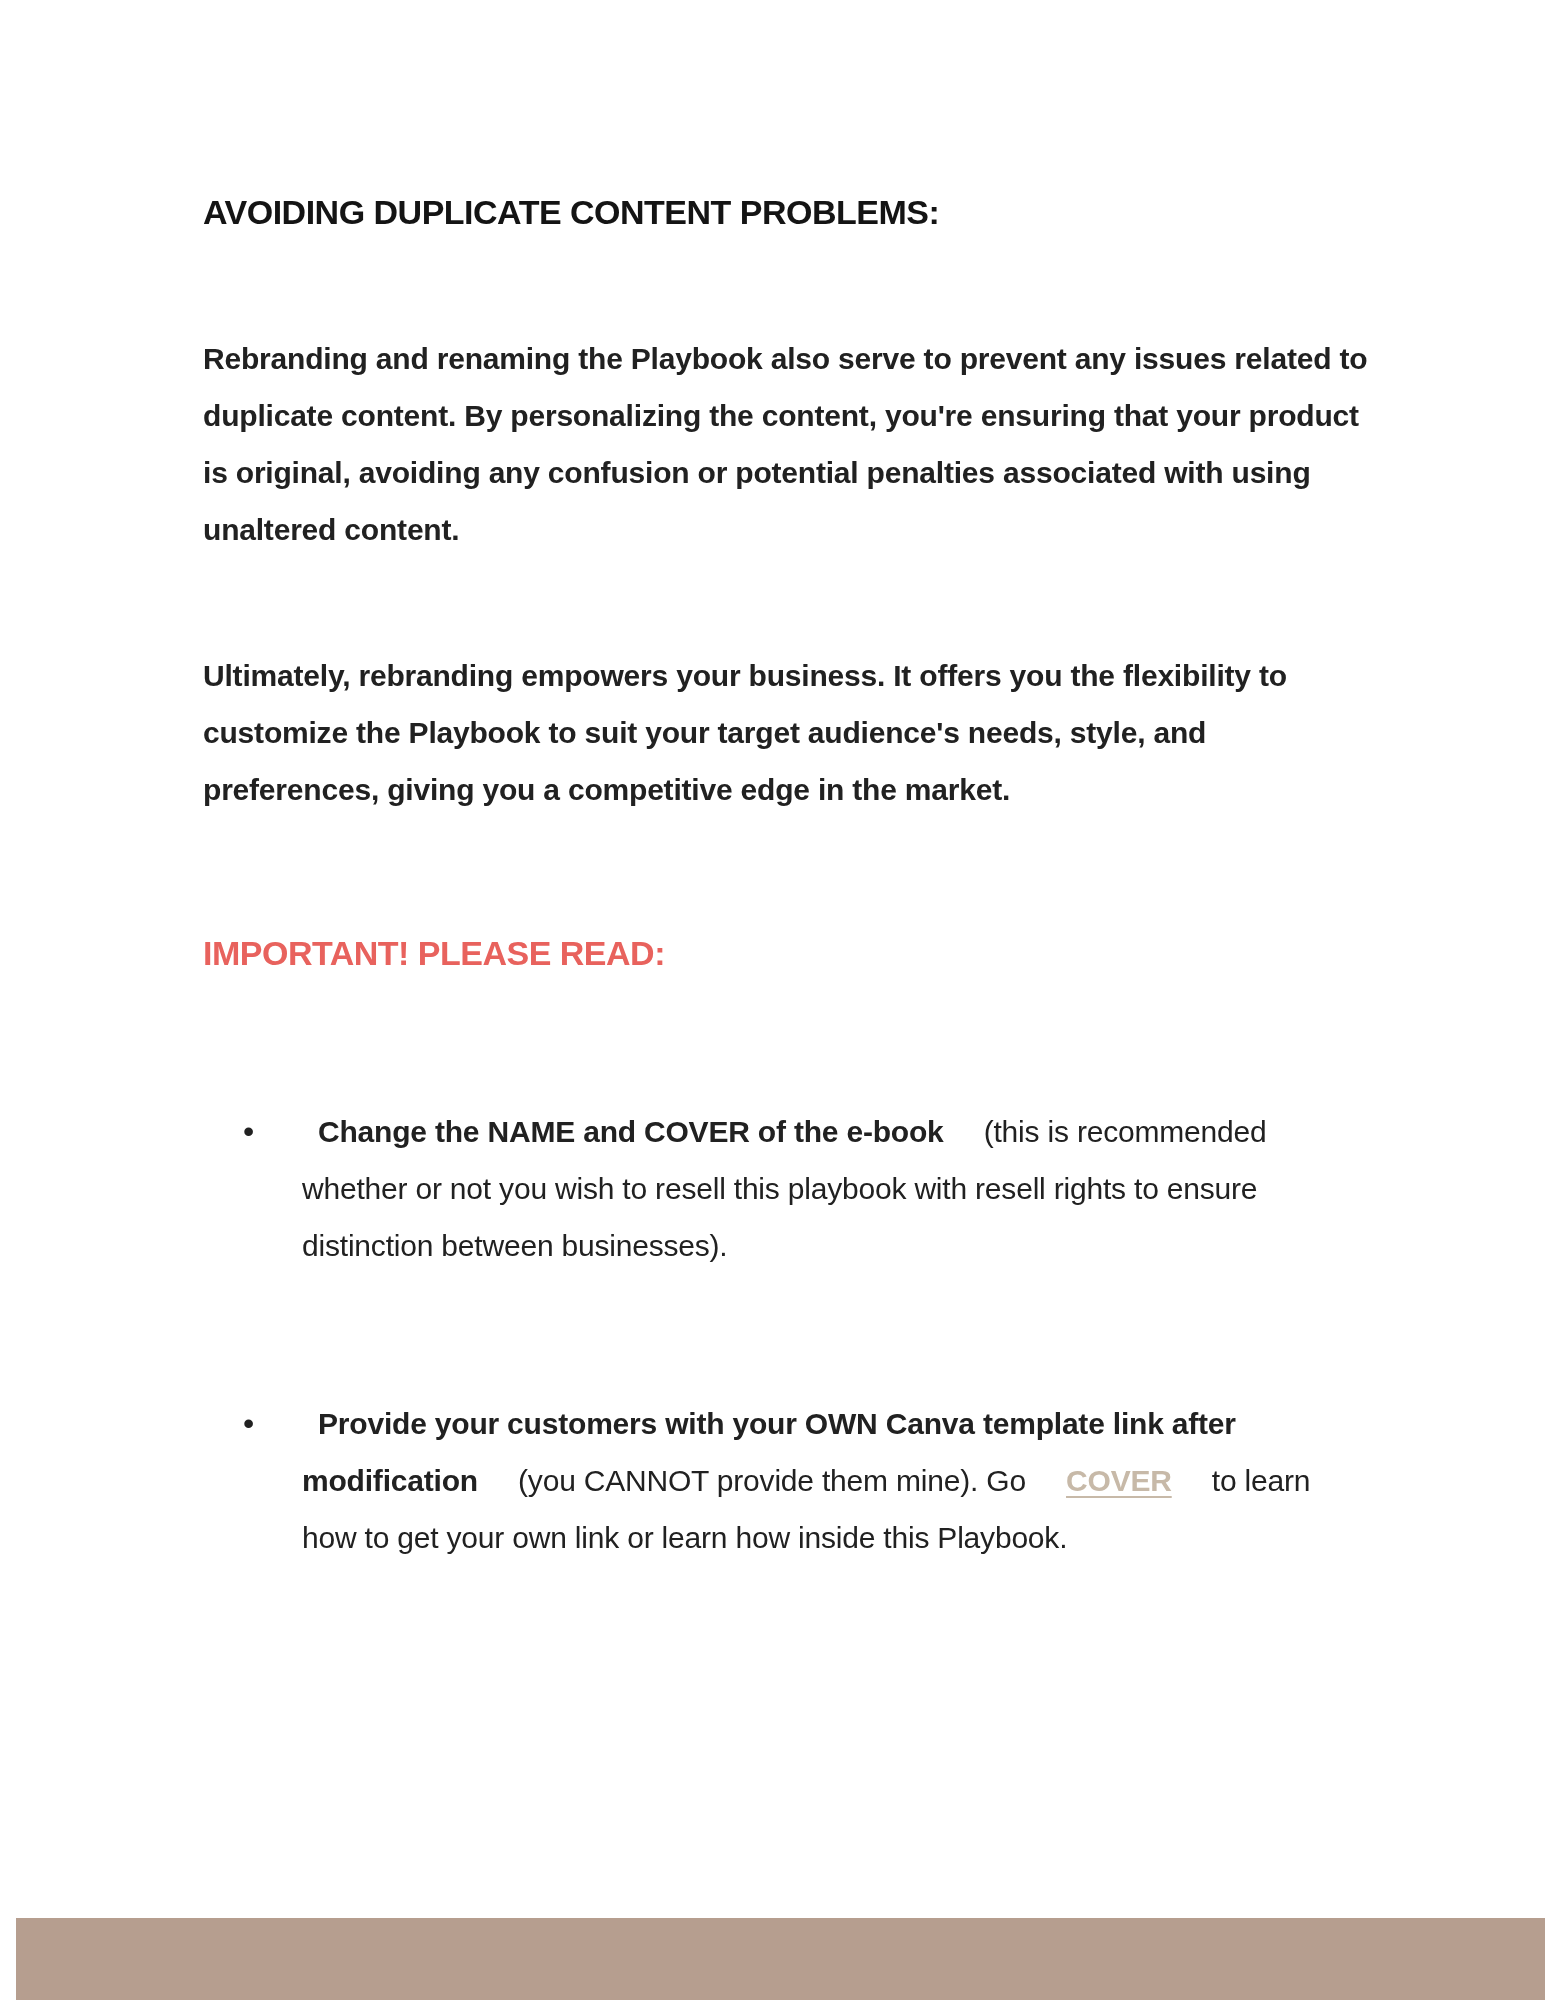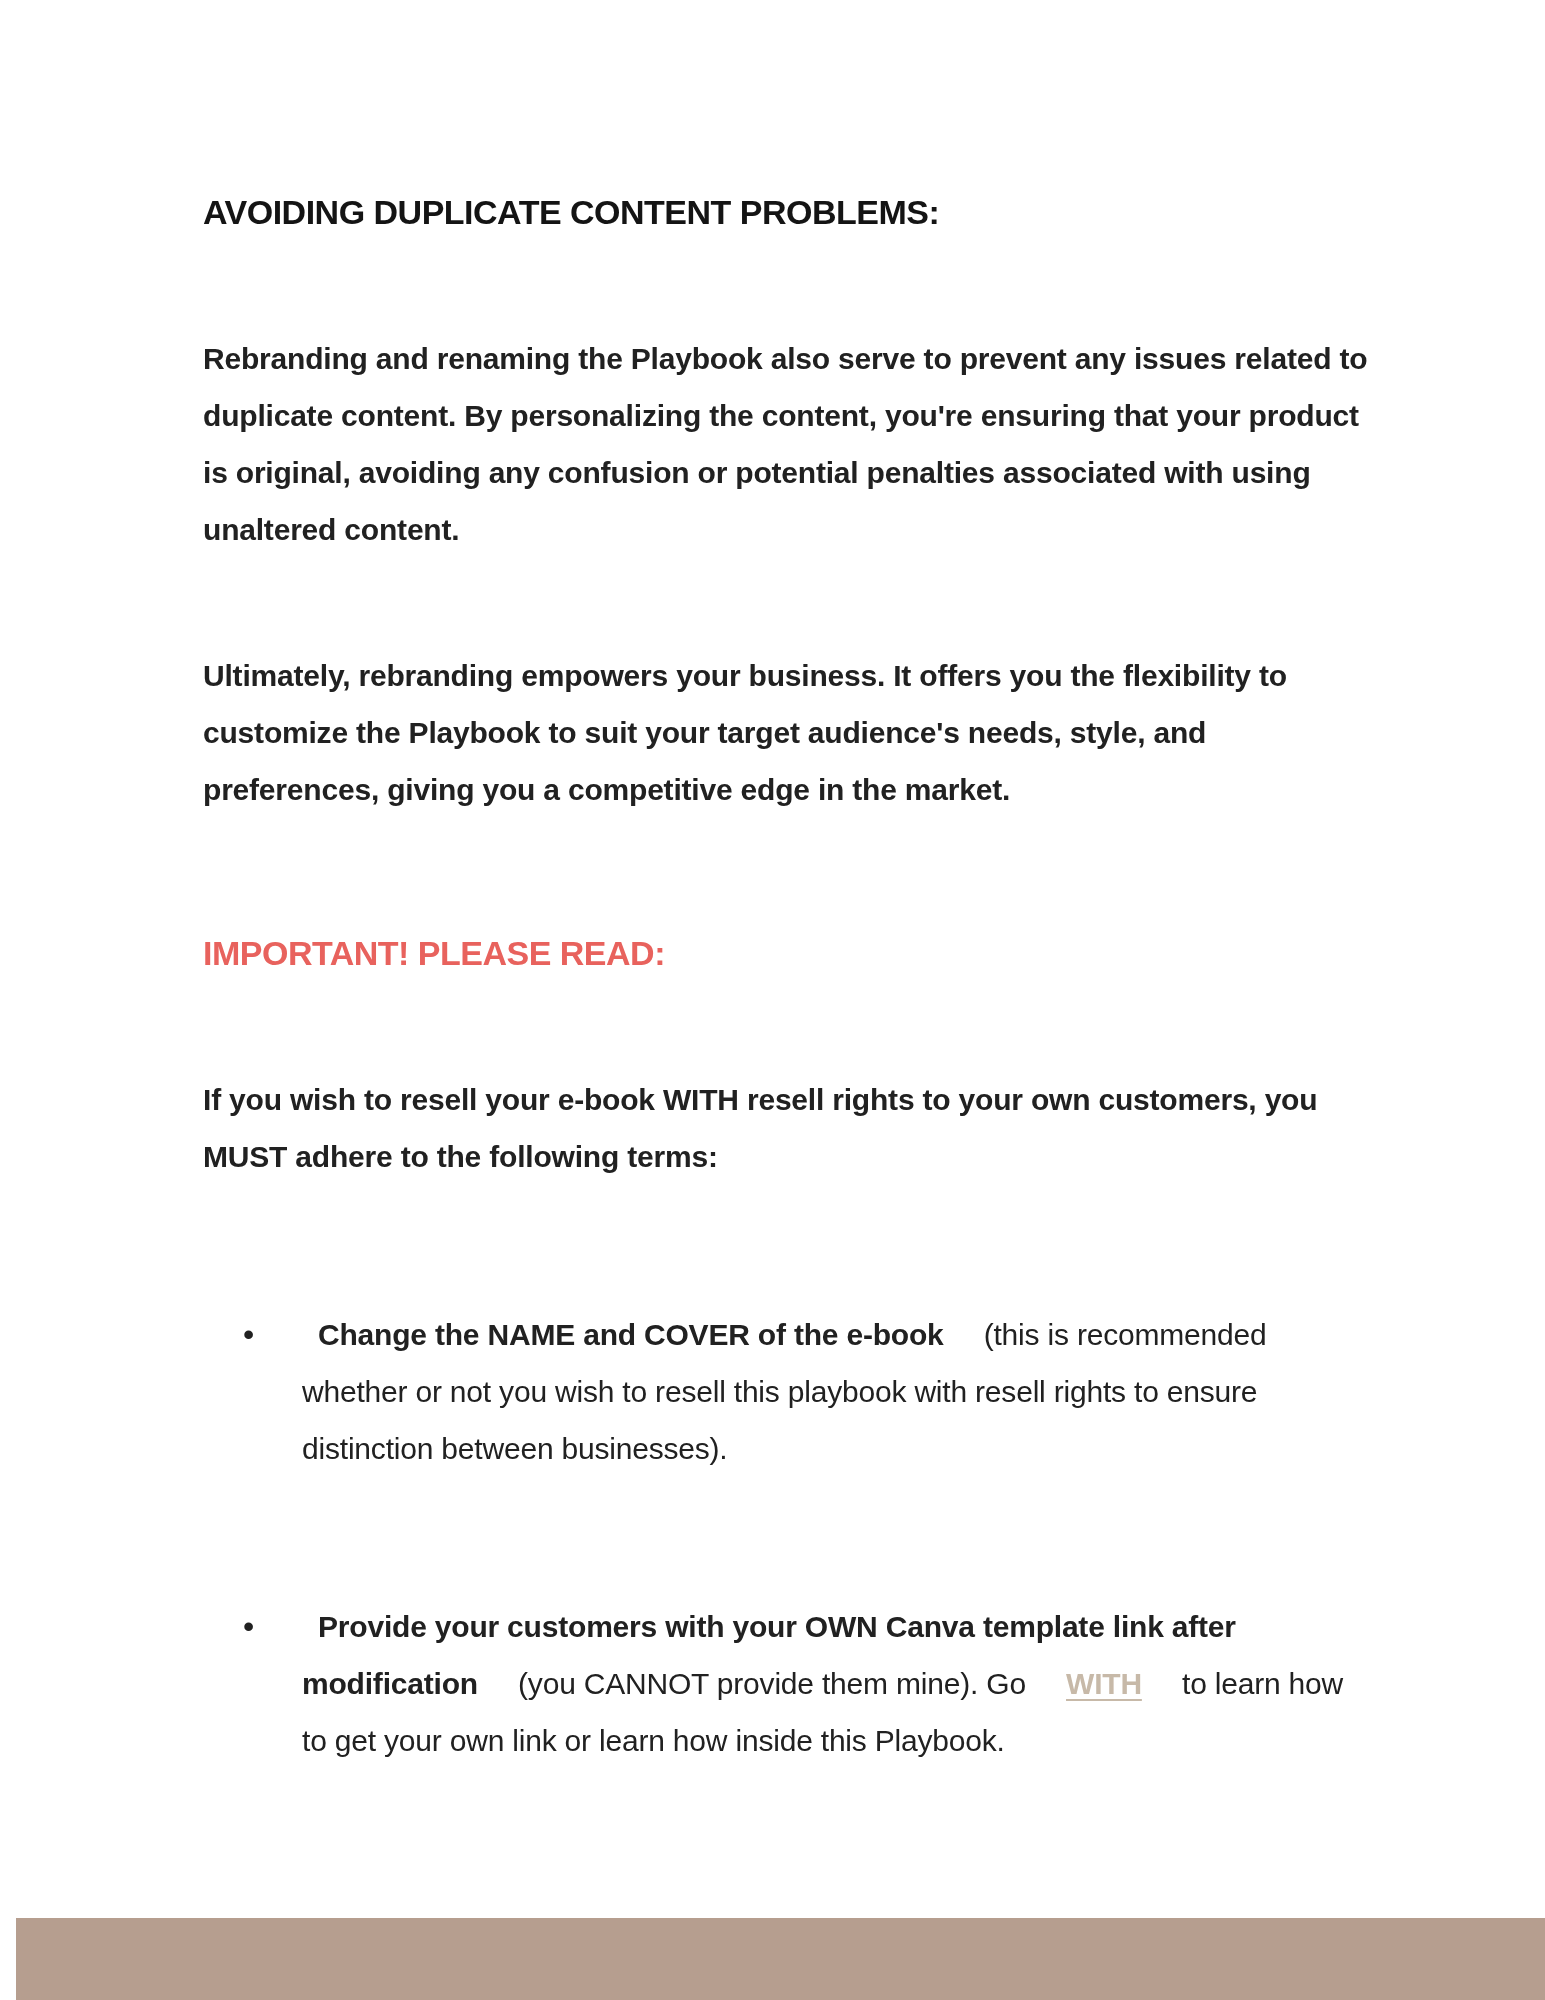--- a/index.html
+++ b/index.html
@@ -85,30 +85,29 @@
 
     <div class="doc-heading">AVOIDING DUPLICATE CONTENT PROBLEMS:</div>
 
     <p class="doc-par">Rebranding and renaming the Playbook also serve to prevent any issues related to duplicate content. By personalizing the content, you're ensuring that your product is original, avoiding any confusion or potential penalties associated with using unaltered content.</p>
 
 
     <p class="doc-par">Ultimately, rebranding empowers your business. It offers you the flexibility to customize the Playbook to suit your target audience's needs, style, and preferences, giving you a competitive edge in the market.</p>
 
     <div class="doc-heading red">IMPORTANT! PLEASE READ:</div>
 
-    <p class="doc-par bold">If you wish to resell your e-book WITH resell rights to your own customers, you MUST adhere to the following terms:</p>
 
     <ul class="terms-list">
       <li>
         <span class="bullet-marker">•</span>
         <span class="li-text"><b>Change the NAME and COVER of the e-book</b><span> (this is recommended whether or not you wish to resell this playbook with resell rights to ensure distinction between businesses).</span></span>
       </li>
       <li>
         <span class="bullet-marker">•</span>
-        <span class="li-text"><b>Provide your customers with your OWN Canva template link after modification</b><span> (you CANNOT provide them mine). Go </span><a class="here-link">WITH</a><span> to learn how to get your own link or learn how inside this Playbook.</span></span>
+        <span class="li-text"><b>Provide your customers with your OWN Canva template link after modification</b><span> (you CANNOT provide them mine). Go </span><a class="here-link">COVER</a><span> to learn how to get your own link or learn how inside this Playbook.</span></span>
       </li>
     </ul>
 
 
   </div>
 
   <div class="footer-bar"></div>
 </div>
 
 </body></html>

